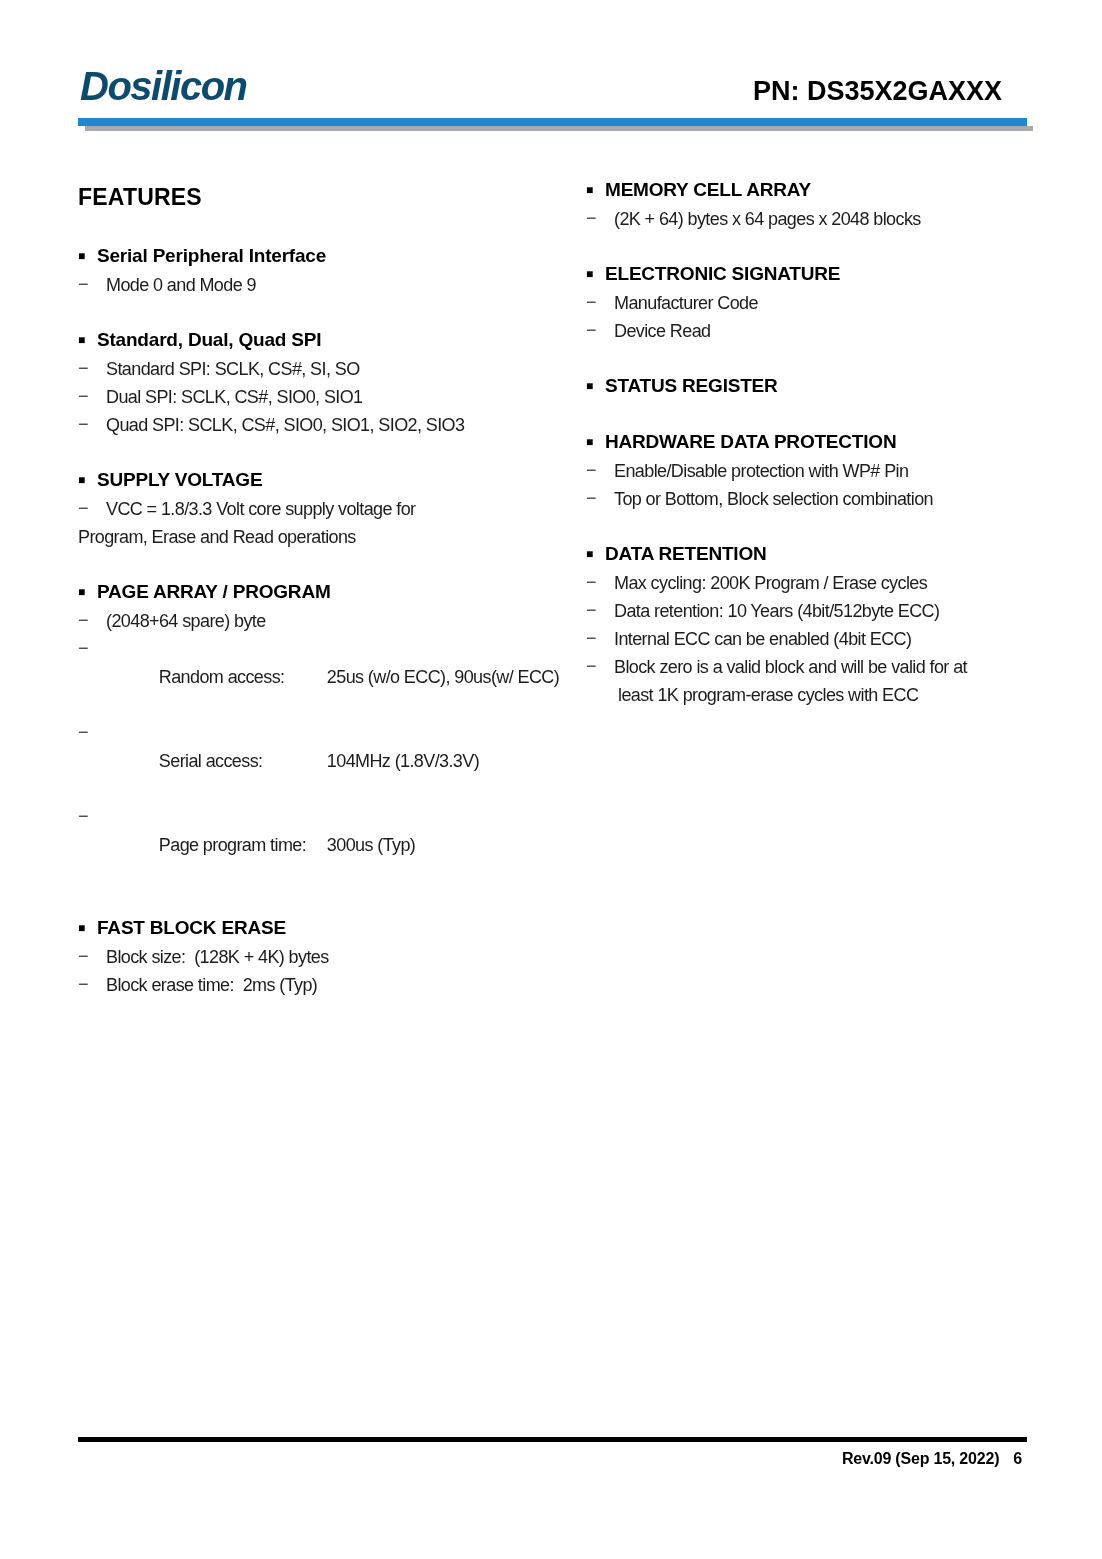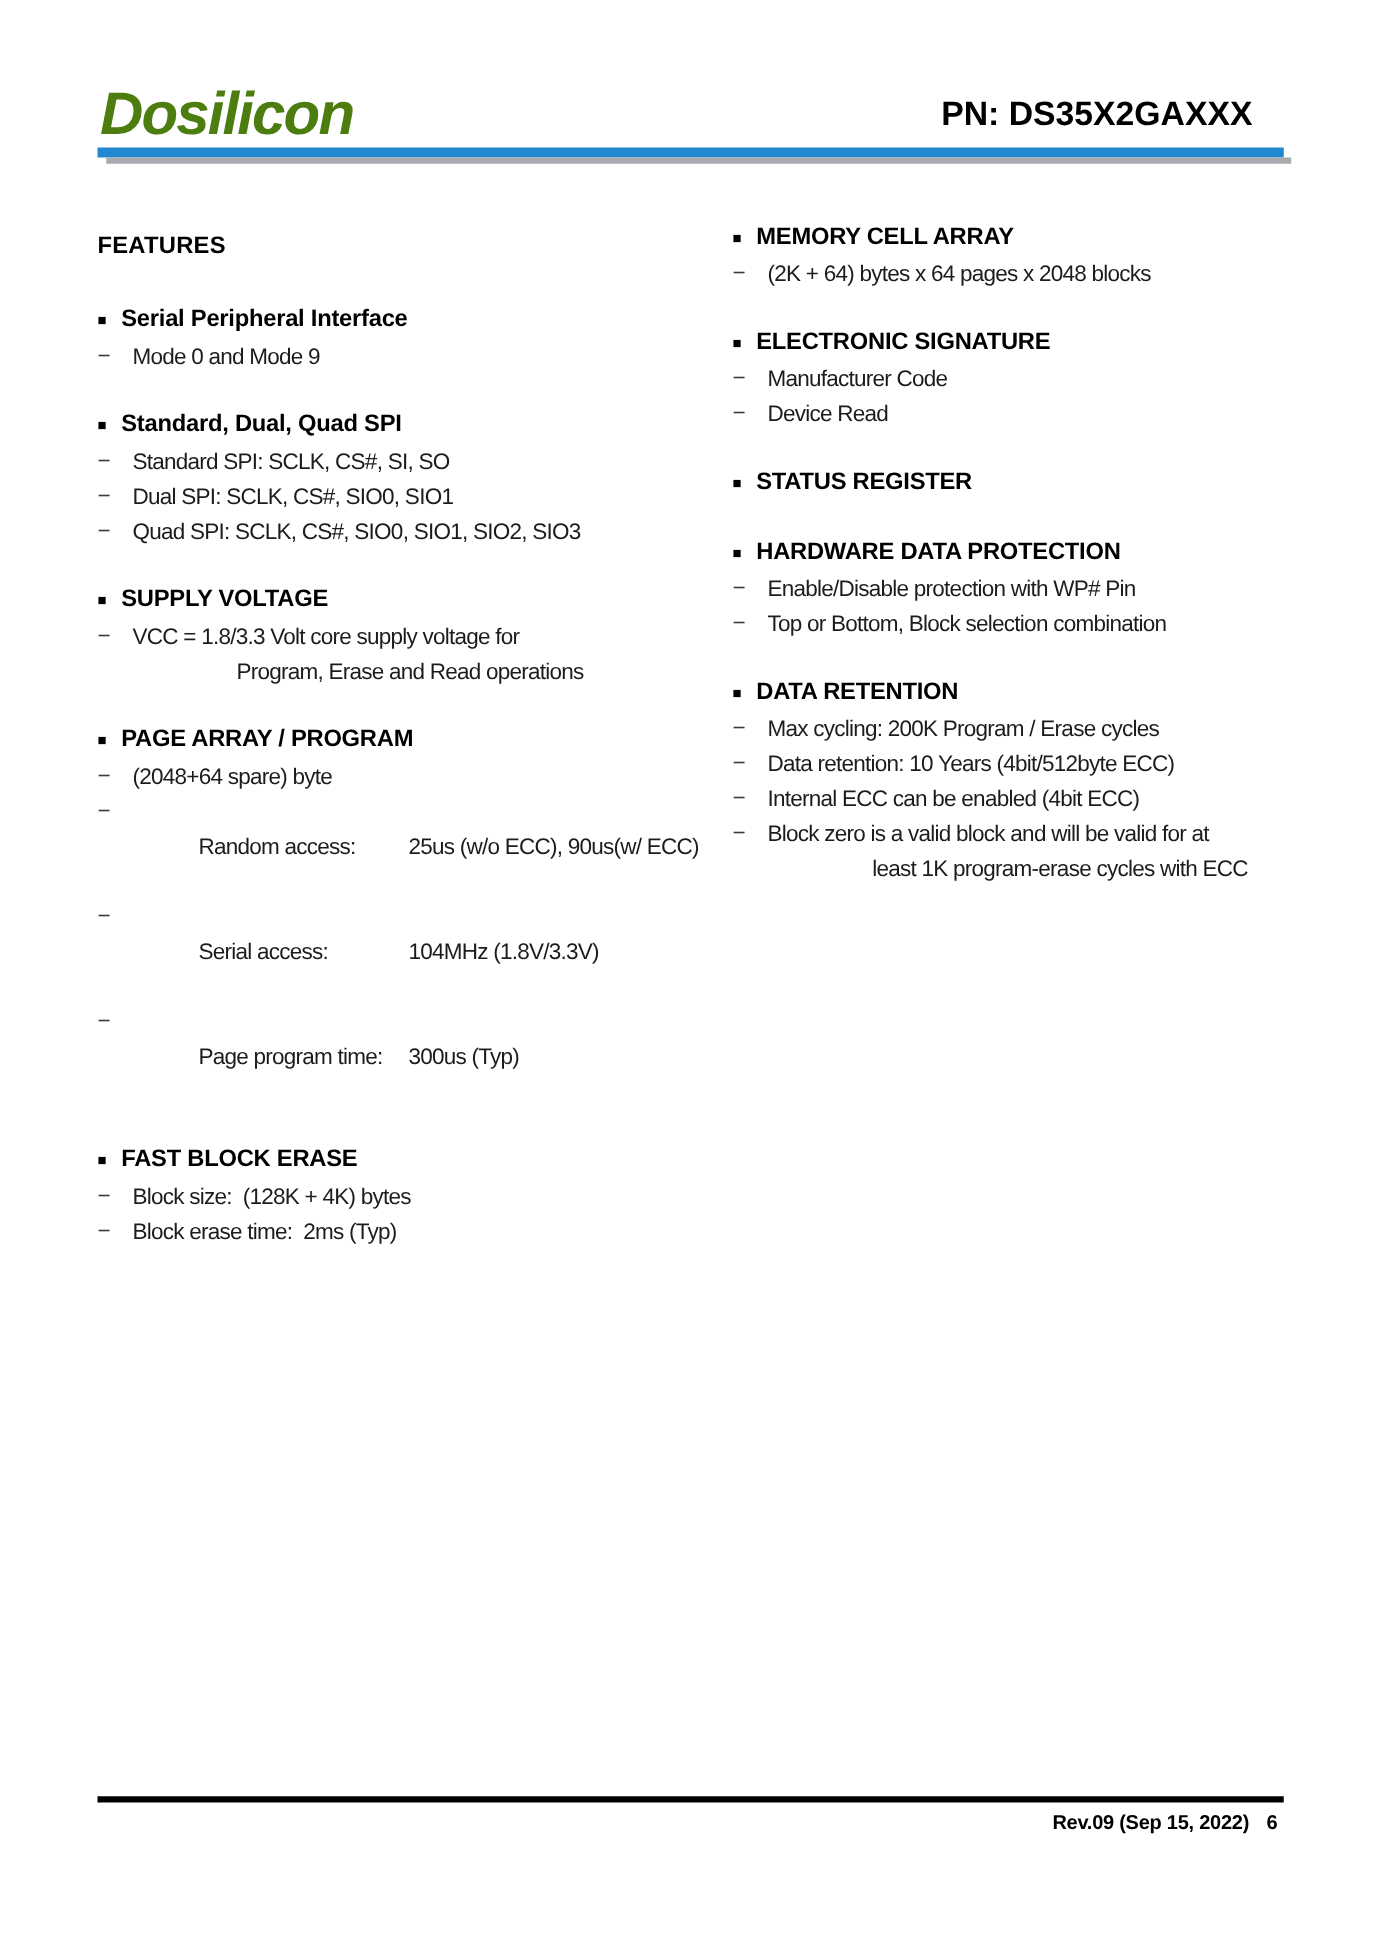--- a/index.html
+++ b/index.html
@@ -3,37 +3,37 @@
 <meta charset="utf-8">
 <style>
   html,body { margin:0; padding:0; background:#ffffff; }
   #page {
     position:relative; width:1102px; height:1559px; background:#ffffff;
     font-family:"Liberation Sans", sans-serif; color:#1c1c1c; overflow:hidden;
   }
   
   .logo {
     position:absolute; left:80px; top:64px;
-    font-size:48px; font-weight:bold; font-style:italic;
-    letter-spacing:-1.5px; color:#4d7c0f;
+    font-size:40px; font-weight:bold; font-style:italic;
+    letter-spacing:-1.5px; color:#0c4a6e;
   }
   .pn {
     position:absolute; right:100px; top:76px;
     font-size:27px; font-weight:bold; color:#000;text-align:center;
   }
   .rule-blue   { position:absolute; left:78px; top:118px; width:949px; height:8px; background:#2187D1; }
   .rule-shadow { position:absolute; left:85px; top:126px; width:948px; height:5px; background:#A7ABAF; }
 
   
   .col { position:absolute; top:182px; }
   .col-left  { left:78px;  width:500px; }
   .col-right { left:586px; top:176px; width:492px; }
 
   .page-title {
-    font-size:19px; font-weight:bold; color:#000;
+    font-size:23px; font-weight:bold; color:#000;
     line-height:30px; letter-spacing:0.2px; margin:0 0 30px 0;
   }
   .section { }
   .sections .section:not(:first-child) { margin-top:27px; }
 
   .sec-head {
     display:flex; align-items:flex-start;
     font-size:19px; font-weight:bold; color:#000; line-height:28px;
     letter-spacing:-0.2px; white-space:nowrap;
   }
@@ -44,21 +44,21 @@
   .item {
     display:flex; align-items:flex-start;
     font-size:18px; line-height:28px; letter-spacing:-0.6px;
     white-space:pre; color:#1c1c1c;
   }
   .item .icon {
     flex:none; width:28px; line-height:27px; font-size:18px; color:#3a3a3a;
     letter-spacing:0;
   }
   .item .label { display:inline-block; min-width:168px; }
-  .cont { font-size:18px; line-height:28px; letter-spacing:-0.6px; white-space:pre;text-align:center; }
+  .cont { font-size:18px; line-height:28px; letter-spacing:-0.6px; white-space:pre; }
   .cont.indented { padding-left:32px; }
 
   
   .foot-rule { position:absolute; left:78px; top:1437px; width:949px; height:5px; background:#000; }
   .foot-text {
     position:absolute; right:80px; top:1450px;
     font-size:16px; font-weight:bold; color:#000; letter-spacing:-0.2px;
   }
   .foot-text .pageno { margin-left:14px; }
 </style>

